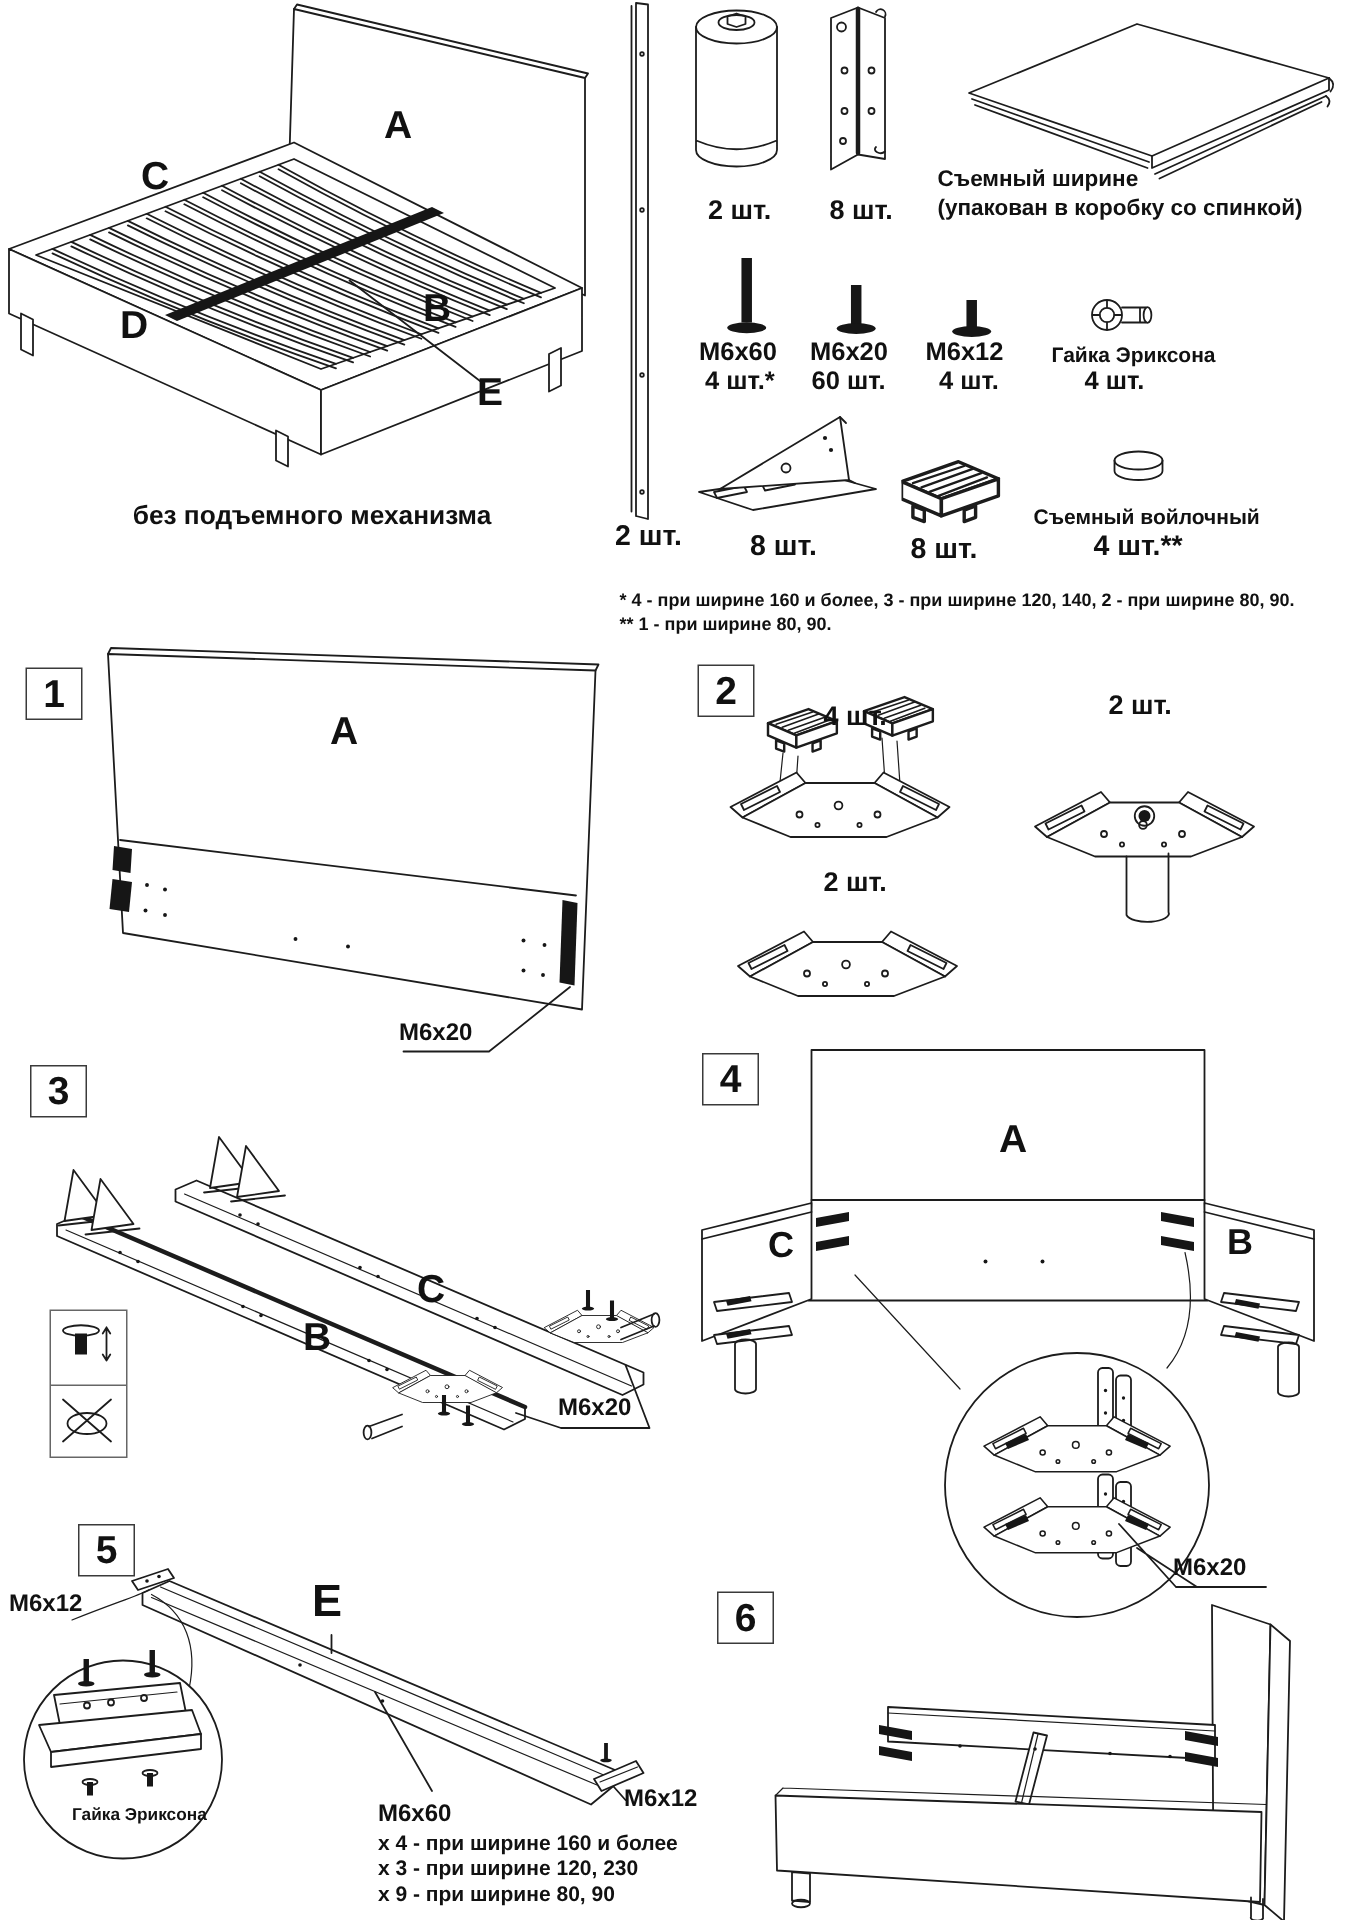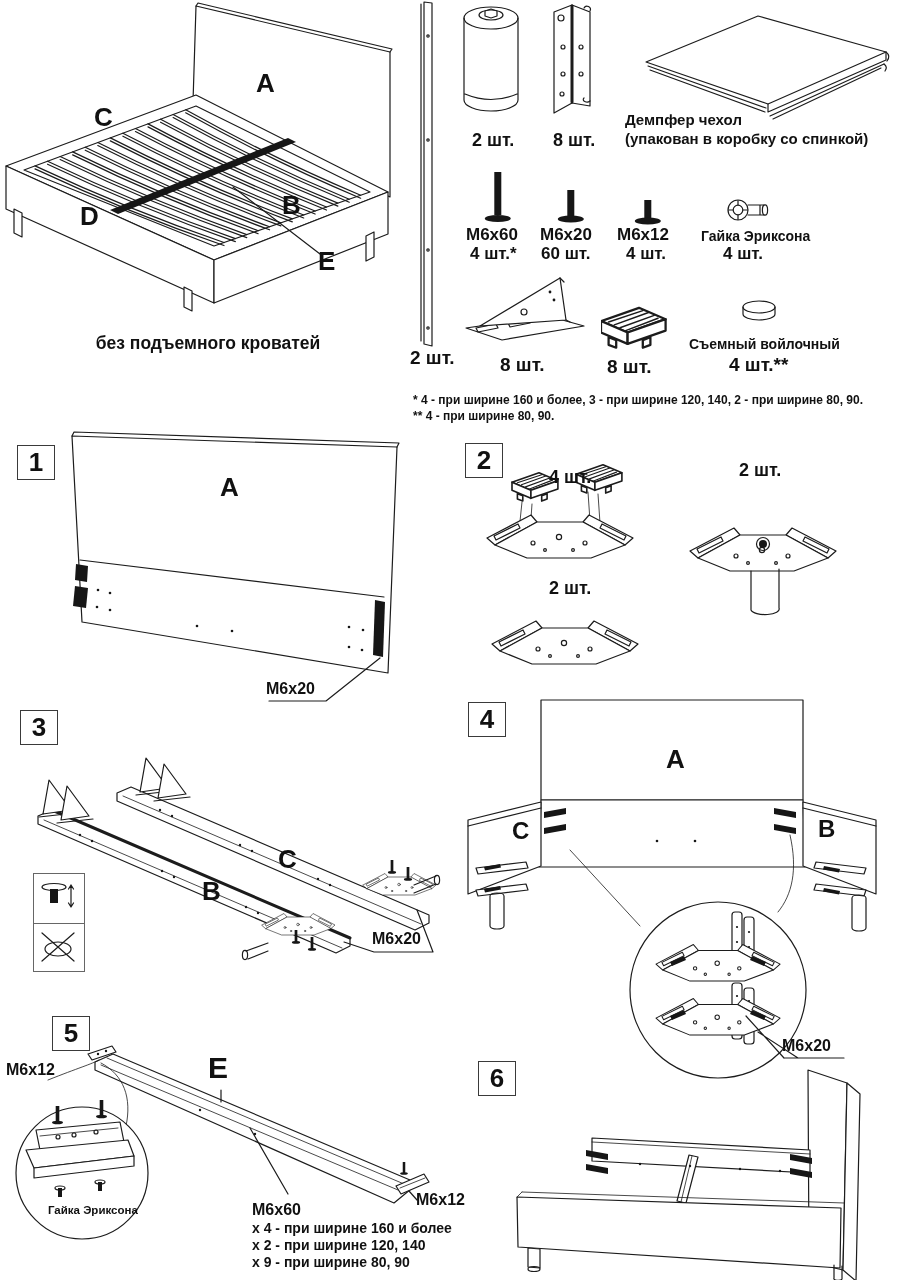--- a/index.html
+++ b/index.html
@@ -112,21 +112,21 @@
     <polygon class="wf" points="184,287 192,291 192,311 184,307"></polygon>
     <polygon class="wf" points="366,236 374,232 374,257 366,261"></polygon>
   </svg>
   <div class="L s26" style="left:256px;top:70px">A</div>
   <div class="L s26" style="left:94px;top:104px">C</div>
   <div class="L s26" style="left:80px;top:203px">D</div>
   <div class="L s26" style="left:282px;top:192px">B</div>
   <div class="L s26" style="left:318px;top:248px">E</div>
 
   <div class="titleblock">
-    <div>без подъемного кроватей</div>
+    <div>без подъемного механизма</div>
   </div>
 
   <svg class="abs" style="left:416px;top:0" width="24" height="350" viewBox="0 0 24 350">
     <path d="M8,2 L8,344 M16,3 L16,346 M8,2 L16,3 M8,344 L16,346 M5,4 L5,341"></path>
     <circle cx="12" cy="36" r="1.2"></circle>
       <circle cx="12" cy="140" r="1.2"></circle>
     <circle cx="12" cy="250" r="1.2"></circle>
       <circle cx="12" cy="328" r="1.2"></circle>
   </svg>
   <div class="L s19" style="left:410px;top:348px">2 шт.</div>
@@ -151,21 +151,21 @@
       <circle cx="35" cy="72" r="2"></circle>
     <path d="M38,6 A3,3 0 0 1 44,9 M38,96 A3,2 0 0 0 44,99"></path>
   </svg>
   <div class="L s18" style="left:553px;top:131px">8 шт.</div>
 
   <svg class="abs" style="left:638px;top:6px" width="258" height="114" viewBox="0 0 258 114">
     <polygon class="wf" points="8,56 120,10 248,46 130,98"></polygon>
     <path d="M248,46 L248,54 L130,106 L130,98 M246,58 L132,110 M243,62 L135,113 M10,60 L128,102 M12,64 L127,106"></path>
     <path d="M248,46 q5,4 1,9 M246,58 q4,3 1,7"></path>
   </svg>
-  <div class="L s15" style="left:625px;top:112px">Демпфер чехол</div>
+  <div class="L s15" style="left:625px;top:112px">Съемный ширине</div>
   <div class="L s15" style="left:625px;top:131px">(упакован в коробку со спинкой)</div>
 
   <svg class="abs" style="left:478px;top:170px" width="40" height="58" viewBox="0 0 40 58">
     <rect x="16.3" y="2" width="7" height="43" class="f"></rect>
     <ellipse cx="19.8" cy="48.5" rx="13" ry="3.6" class="f"></ellipse>
   </svg>
   <div class="L s17" style="left:466px;top:226px">M6x60</div>
   <div class="L s17" style="left:470px;top:245px">4 шт.*</div>
 
   <svg class="abs" style="left:551px;top:184px" width="40" height="44" viewBox="0 0 40 44">
@@ -203,21 +203,21 @@
   <div class="L s19" style="left:607px;top:357px">8 шт.</div>
 
   <svg class="abs" style="left:736px;top:298px" width="50" height="28" viewBox="0 0 50 28">
     <ellipse cx="23" cy="9" rx="16" ry="6"></ellipse>
     <path d="M7,9 L7,16 M39,9 L39,16 M7,16 A16,6 0 0 0 39,16"></path>
   </svg>
   <div class="L s14" style="left:689px;top:337px">Съемный войлочный</div>
   <div class="L s19" style="left:729px;top:355px">4 шт.**</div>
 
   <div class="L s125" style="left:413px;top:394px">* 4 - при ширине 160 и более, 3 - при ширине 120, 140, 2 - при ширине 80, 90.</div>
-  <div class="L s125" style="left:413px;top:410px">** 4 - при ширине 80, 90.</div>
+  <div class="L s125" style="left:413px;top:410px">** 1 - при ширине 80, 90.</div>
 
   <div class="stepbox" style="left:17px;top:445px">1</div>
   <svg class="abs" style="left:0;top:430px" width="460" height="290" viewBox="0 0 460 290">
     <polygon class="wf" points="72,6 397,17 388,243 82,192"></polygon>
     <path d="M72,6 L74,2 L399,13 L397,17"></path>
     <path d="M80,130 L384,167"></path>
     <polygon class="f" points="76,134 88,136 87,152 75,150"></polygon>
     <polygon class="f" points="75,156 88,158 86,178 73,176"></polygon>
     <polygon class="f" points="375,170 385,172 383,227 373,225"></polygon>
     <circle class="f" cx="98" cy="160" r="1.3"></circle>
@@ -396,21 +396,21 @@
       <rect x="58" y="178" width="4" height="9" class="f"></rect>
     <ellipse cx="100" cy="172" rx="5" ry="2"></ellipse>
       <rect x="98" y="172" width="4" height="9" class="f"></rect>
   </svg>
   <div class="L s16" style="left:6px;top:1062px">M6x12</div>
   <div class="L s30" style="left:208px;top:1052px">E</div>
   <div class="L s11" style="left:48px;top:1204px">Гайка Эриксона</div>
   <div class="L s16" style="left:416px;top:1192px">M6x12</div>
   <div class="L s16" style="left:252px;top:1202px">M6x60</div>
   <div class="L s14" style="left:252px;top:1221px">x 4 - при ширине 160 и более</div>
-  <div class="L s14" style="left:252px;top:1238px">x 2 - при ширине 120, 140</div>
+  <div class="L s14" style="left:252px;top:1238px">x 3 - при ширине 120, 230</div>
   <div class="L s14" style="left:252px;top:1255px">x 9 - при ширине 80, 90</div>
 
   <div class="stepbox" style="left:478px;top:1061px">6</div>
   <svg class="abs" style="left:460px;top:1050px" width="440" height="230" viewBox="0 0 440 230">
     <polygon class="wf" points="348,20 387,33 383,220 349,212"></polygon>
     <polygon class="wf" points="387,33 400,44 396,231 383,220"></polygon>
     <polygon class="wf" points="132,88 350,100 350,123 132,111"></polygon>
     <path class="thin" d="M132,92 L350,104"></path>
     <polygon class="wf" points="229,105 238,107 226,153 217,151"></polygon>
     <path class="thin" d="M232,106 L221,152"></path>

